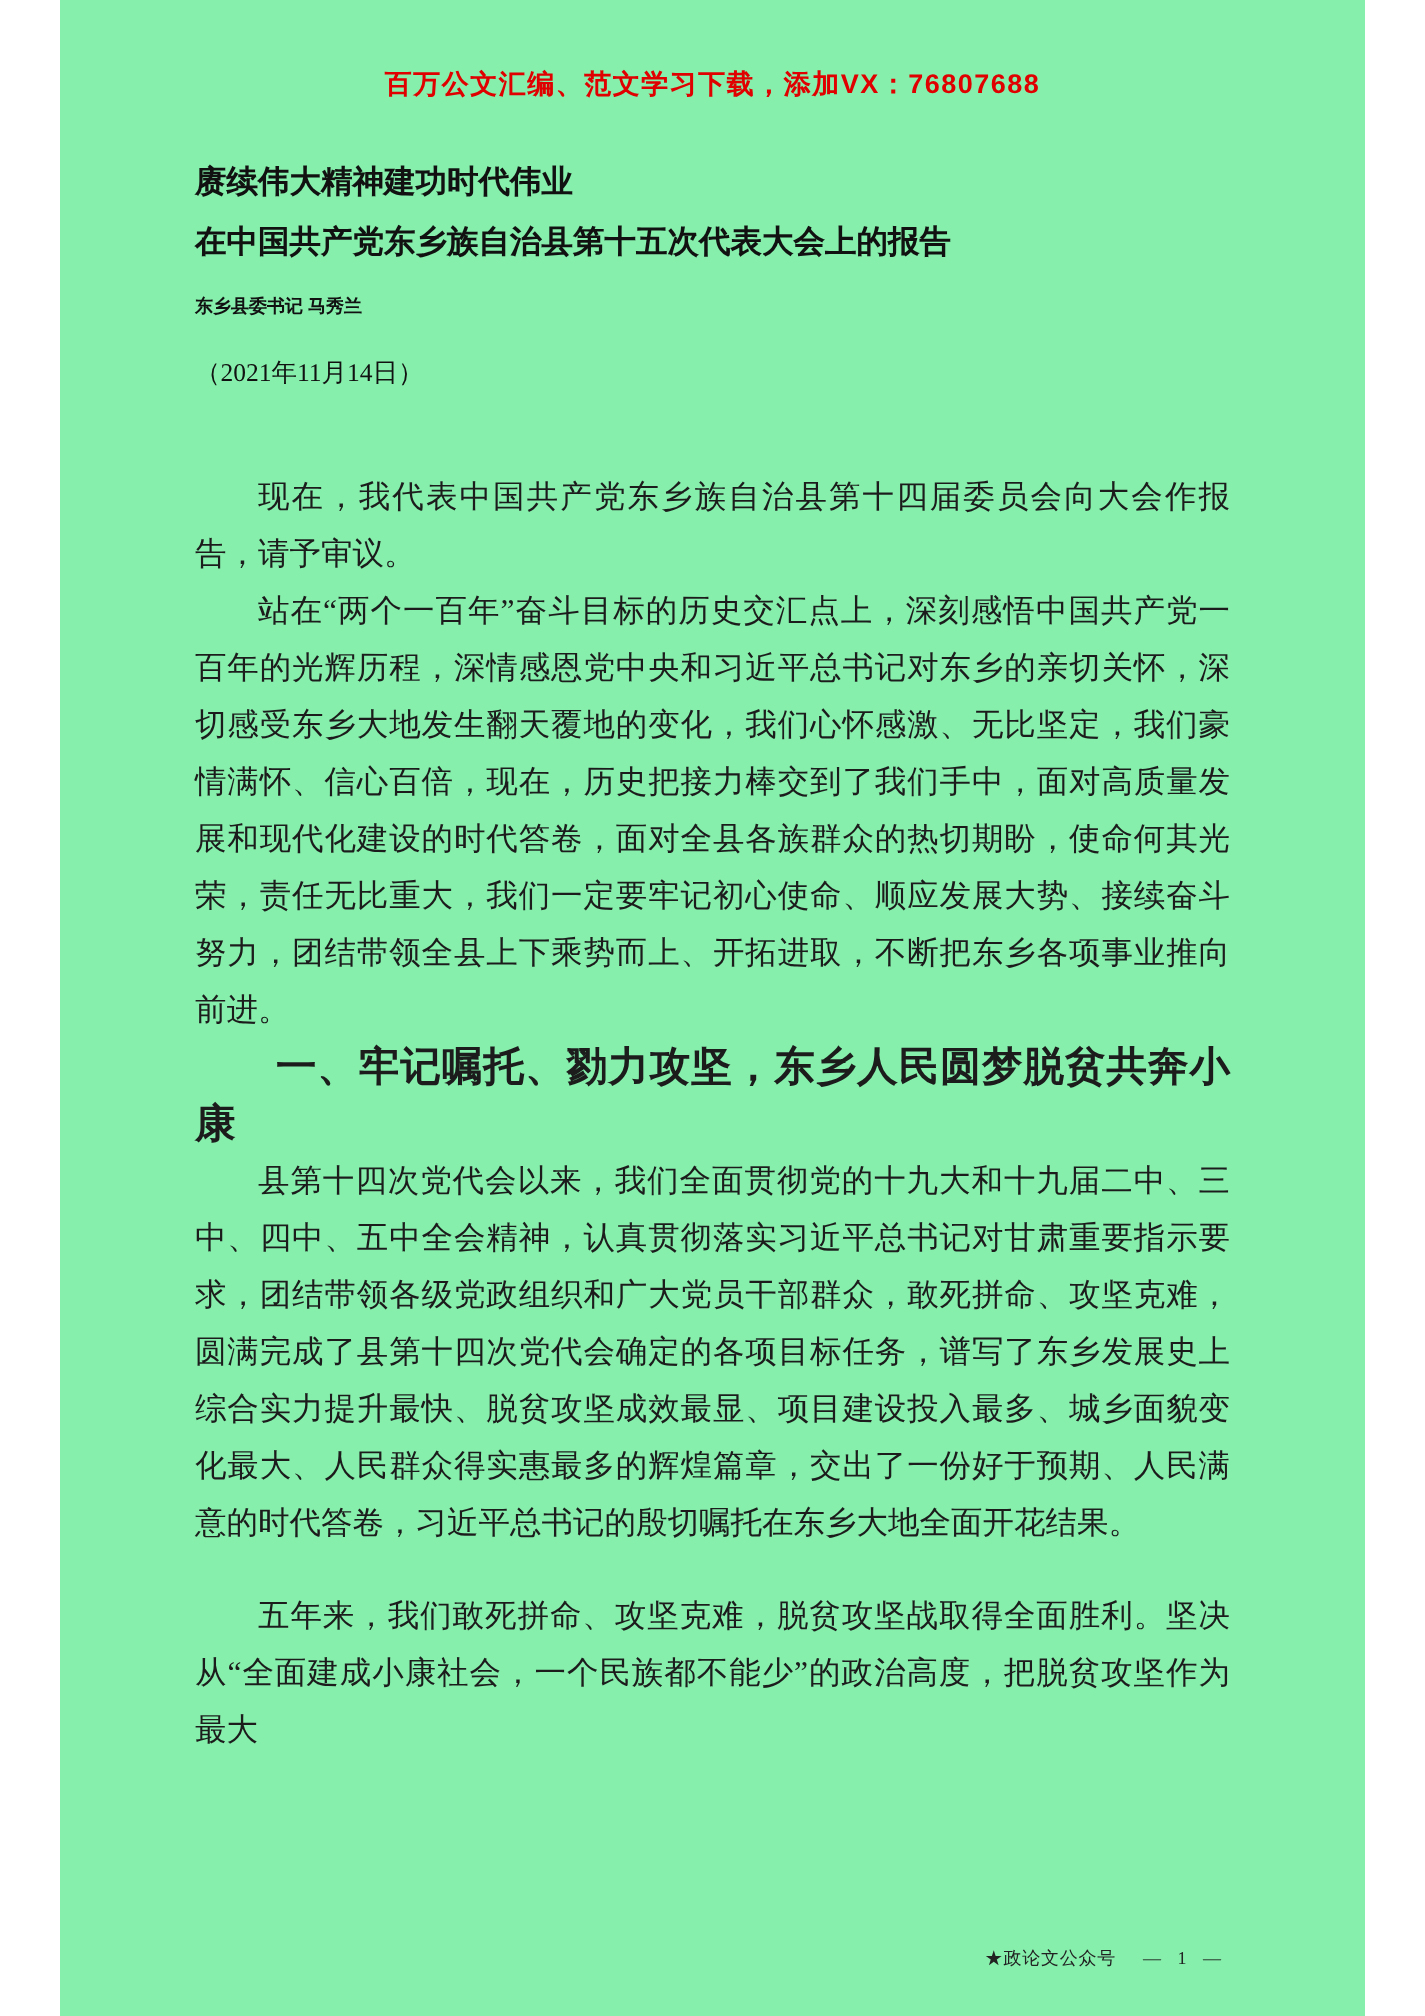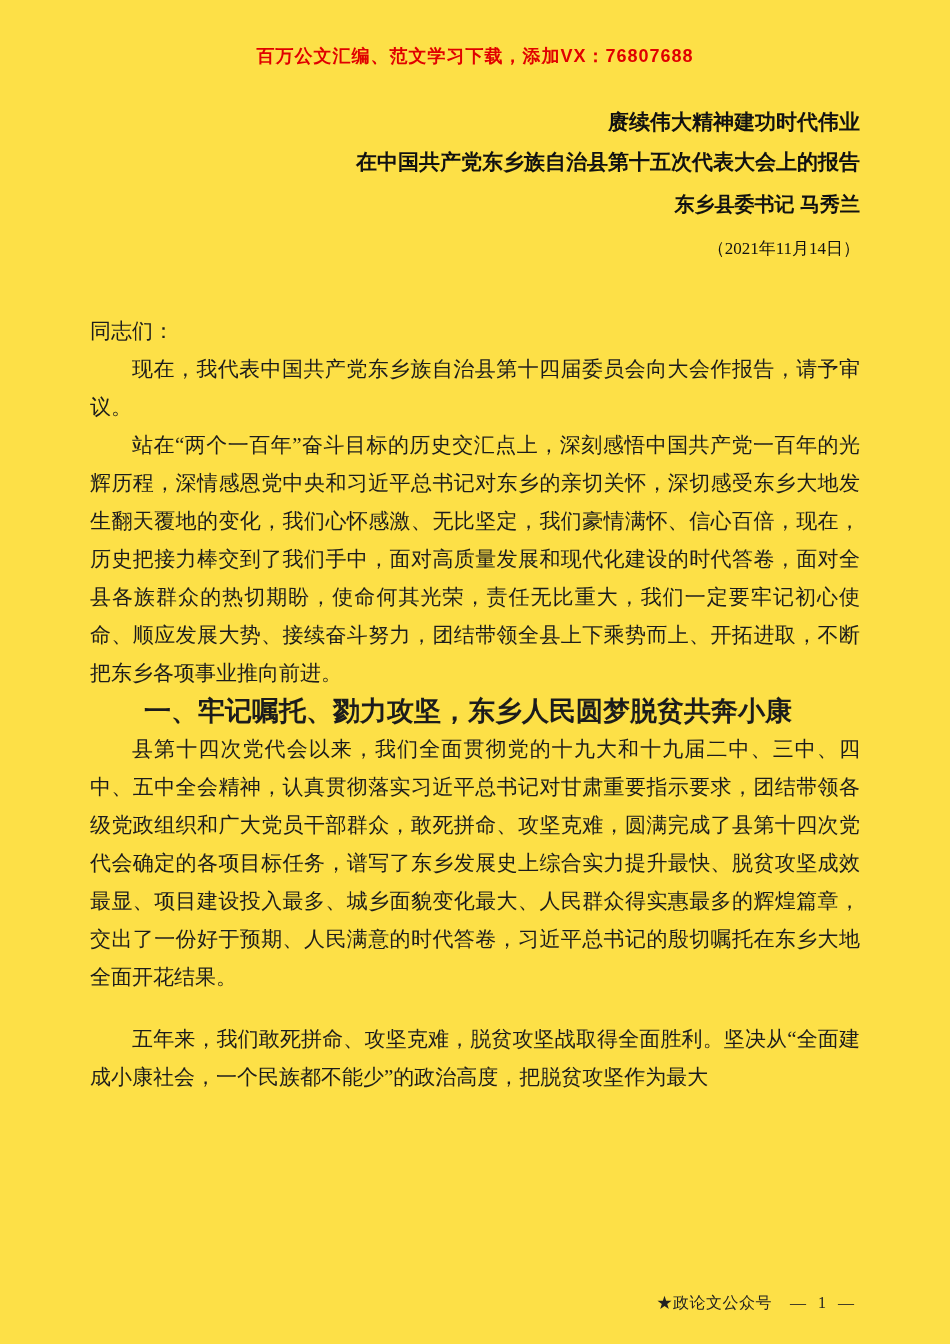--- a/index.html
+++ b/index.html
@@ -2,52 +2,52 @@
 <html><head>
 <meta charset="utf-8">
 <style>
   html, body {
     margin: 0;
     padding: 0;
     background: #ffffff;
   }
   .page {
     position: relative;
-    width: 950px;
+    width: 870px;
     height: 1344px;
     margin: 0 auto;
-    background: #fde047;
+    background: #86efac;
     box-sizing: border-box;
     padding: 44px 90px 73px 90px;
     font-family: "Liberation Serif", "DejaVu Serif", serif;
     color: #1c1c1c;
     overflow: hidden;
   }
   .watermark {
     text-align: center;
     color: #e00000;
     font-family: "Liberation Sans", "DejaVu Sans", sans-serif;
     font-size: 18px;
     font-weight: 600;
     letter-spacing: 1px;
     margin-bottom: 34px;
   }
   .title-block {
-    text-align: right;
+    text-align: left;
     font-family: "Liberation Sans", "DejaVu Sans", sans-serif;
   }
   .title-line {
     font-size: 21px;
     font-weight: 700;
     line-height: 40px;
     margin: 0;
     color: #111;
   }
   .author-line {
-    font-size: 20px;
+    font-size: 12px;
     font-weight: 600;
     line-height: 40px;
     margin: 2px 0 0 0;
     color: #111;
   }
   .date-line {
     font-family: "Liberation Serif", "DejaVu Serif", serif;
     font-size: 17px;
     font-weight: 400;
     line-height: 42px;
@@ -72,21 +72,21 @@
     font-family: "Liberation Sans", "DejaVu Sans", sans-serif;
     font-size: 27px;
   }
   .para.gap-before {
     margin-top: 24px;
   }
   .footer {
     position: absolute;
     right: 92px;
     bottom: 30px;
-    font-size: 16px;
+    font-size: 12px;
     color: #222;
     font-family: "Liberation Serif", "DejaVu Serif", serif;
     display: flex;
     align-items: baseline;
     gap: 18px;
   }
   .footer .label { letter-spacing: 0.5px; }
   .footer .pagenum { letter-spacing: 4px; }
 </style>
 </head>
@@ -97,21 +97,20 @@
   <div class="watermark">百万公文汇编、范文学习下载，添加VX：76807688</div>
 
   <div class="title-block">
     <p class="title-line">赓续伟大精神建功时代伟业</p>
     <p class="title-line">在中国共产党东乡族自治县第十五次代表大会上的报告</p>
     <p class="author-line">东乡县委书记 马秀兰</p>
     <p class="date-line">（2021年11月14日）</p>
   </div>
 
   <div class="body-block">
-    <p class="salutation">同志们：</p>
 
     <p class="para">现在，我代表中国共产党东乡族自治县第十四届委员会向大会作报告，请予审议。</p>
 
 
     <p class="para">站在“两个一百年”奋斗目标的历史交汇点上，深刻感悟中国共产党一百年的光辉历程，深情感恩党中央和习近平总书记对东乡的亲切关怀，深切感受东乡大地发生翻天覆地的变化，我们心怀感激、无比坚定，我们豪情满怀、信心百倍，现在，历史把接力棒交到了我们手中，面对高质量发展和现代化建设的时代答卷，面对全县各族群众的热切期盼，使命何其光荣，责任无比重大，我们一定要牢记初心使命、顺应发展大势、接续奋斗努力，团结带领全县上下乘势而上、开拓进取，不断把东乡各项事业推向前进。</p>
 
     <p class="para heading">一、牢记嘱托、勠力攻坚，东乡人民圆梦脱贫共奔小康</p>
 
     <p class="para">县第十四次党代会以来，我们全面贯彻党的十九大和十九届二中、三中、四中、五中全会精神，认真贯彻落实习近平总书记对甘肃重要指示要求，团结带领各级党政组织和广大党员干部群众，敢死拼命、攻坚克难，圆满完成了县第十四次党代会确定的各项目标任务，谱写了东乡发展史上综合实力提升最快、脱贫攻坚成效最显、项目建设投入最多、城乡面貌变化最大、人民群众得实惠最多的辉煌篇章，交出了一份好于预期、人民满意的时代答卷，习近平总书记的殷切嘱托在东乡大地全面开花结果。</p>
 

